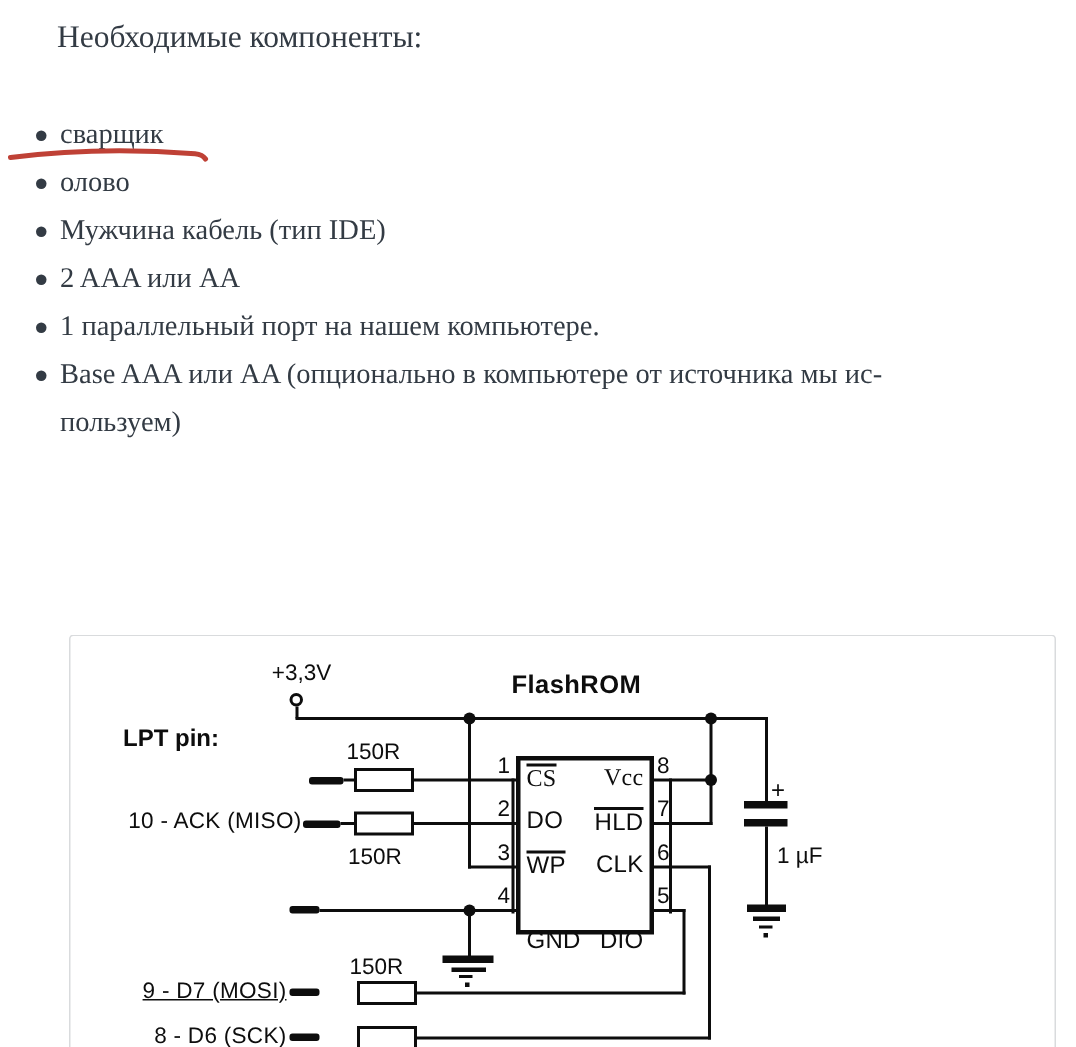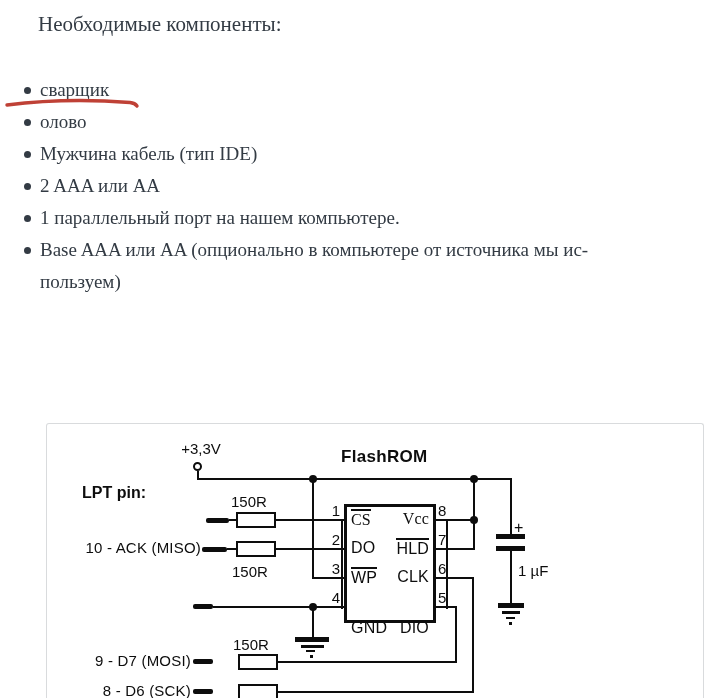--- a/index.html
+++ b/index.html
@@ -122,21 +122,21 @@
 
     <div class="jdot" style="left:262px;top:51px;"></div>
     <div class="jdot" style="left:423px;top:51px;"></div>
     <div class="jdot" style="left:423px;top:92px;"></div>
     <div class="jdot" style="left:262px;top:179px;"></div>
 
     <div class="stub" style="left:159px;top:94px;width:23px;"></div>
     <div class="lptlabel" style="width:160px;top:114px;">10 - ACK (MISO)</div>
     <div class="stub" style="left:155px;top:123px;width:25px;"></div>
     <div class="stub" style="left:146px;top:180px;width:20px;"></div>
-    <div class="lptlabel" style="width:150px;top:227px;">9 - D7 (MOSI)</div>
+    <div class="lptlabel" style="width:150px;top:227px;text-decoration:underline;">9 - D7 (MOSI)</div>
     <div class="stub" style="left:146px;top:235px;width:20px;"></div>
     <div class="lptlabel" style="width:150px;top:257px;">8 - D6 (SCK)</div>
     <div class="stub" style="left:146px;top:265px;width:20px;"></div>
 
     <div class="res" style="left:189px;top:88px;"></div>
     <div class="rlabel" style="left:184px;top:69px;">150R</div>
     <div class="res" style="left:189px;top:117px;"></div>
     <div class="rlabel" style="left:185px;top:139px;">150R</div>
     <div class="res" style="left:191px;top:230px;"></div>
     <div class="rlabel" style="left:186px;top:212px;">150R</div>

